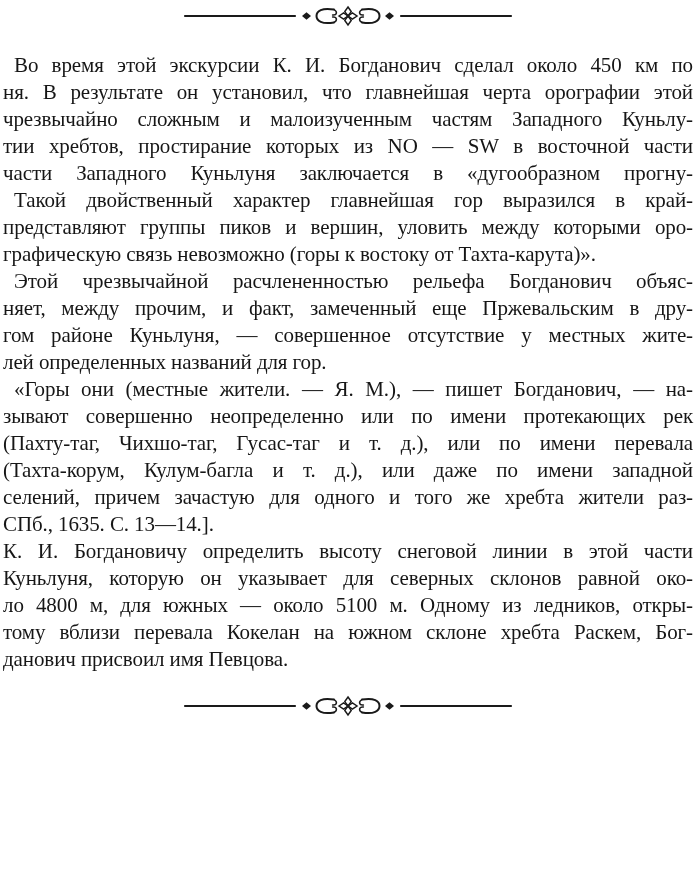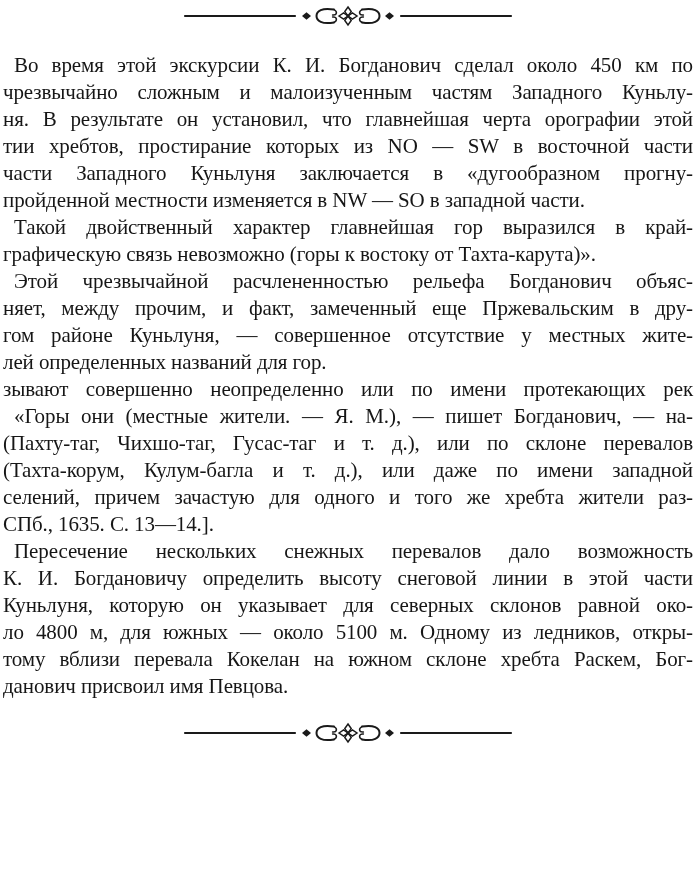--- a/index.html
+++ b/index.html
@@ -70,46 +70,45 @@
         <path d="M156 11 L160.6 7.8 L165 11 L160.6 14.2 Z"></path>
         <path d="M165 11 L169.4 7.8 L174 11 L169.4 14.2 Z"></path>
       </g>
       <circle cx="165" cy="11" r="1.4" fill="currentColor"></circle>
     </svg>
   </div>
 
   <div class="text-block">
       <div class="para">
         <div class="line first">Во время этой экскурсии К. И. Богданович сделал около 450 км по</div>
+        <div class="line">ня. В результате он установил, что главнейшая черта орографии этой</div>
         <div class="line">чрезвычайно сложным и малоизученным частям Западного Куньлу-</div>
-        <div class="line">ня. В результате он установил, что главнейшая черта орографии этой</div>
         <div class="line">тии хребтов, простирание которых из NO — SW в восточной части</div>
         <div class="line">части Западного Куньлуня заключается в «дугообразном прогну-</div>
-        <div class="line last">пройденной местности изменяется в NW — SO в западной части.</div>
       </div>
       <div class="para">
         <div class="line first">Такой двойственный характер главнейшая гор выразился в край-</div>
+        <div class="line">представляют группы пиков и вершин, уловить между которыми оро-</div>
         <div class="line last">графическую связь невозможно (горы к востоку от Тахта-карута)».</div>
       </div>
       <div class="para">
         <div class="line first">Этой чрезвычайной расчлененностью рельефа Богданович объяс-</div>
         <div class="line">няет, между прочим, и факт, замеченный еще Пржевальским в дру-</div>
         <div class="line">гом районе Куньлуня, — совершенное отсутствие у местных жите-</div>
         <div class="line last">лей определенных названий для гор.</div>
       </div>
       <div class="para">
+        <div class="line first">«Горы они (местные жители. — Я. М.), — пишет Богданович, — на-</div>
         <div class="line">зывают совершенно неопределенно или по имени протекающих рек</div>
-        <div class="line first">«Горы они (местные жители. — Я. М.), — пишет Богданович, — на-</div>
-        <div class="line">(Пахту-таг, Чихшо-таг, Гусас-таг и т. д.), или по склоне перевалов</div>
+        <div class="line">(Пахту-таг, Чихшо-таг, Гусас-таг и т. д.), или по имени перевала</div>
         <div class="line">(Тахта-корум, Кулум-багла и т. д.), или даже по имени западной</div>
         <div class="line">селений, причем зачастую для одного и того же хребта жители раз-</div>
         <div class="line last">СПб., 1635. С. 13—14.].</div>
       </div>
       <div class="para">
-        <div class="line first">Пересечение нескольких снежных перевалов дало возможность</div>
         <div class="line">К. И. Богдановичу определить высоту снеговой линии в этой части</div>
         <div class="line">Куньлуня, которую он указывает для северных склонов равной око-</div>
         <div class="line">ло 4800 м, для южных — около 5100 м. Одному из ледников, откры-</div>
         <div class="line">тому вблизи перевала Кокелан на южном склоне хребта Раскем, Бог-</div>
         <div class="line last">данович присвоил имя Певцова.</div>
       </div>
     </div>
 
   <div class="ornament bottom">
     <svg width="330" height="22" viewBox="0 0 330 22" aria-hidden="true">

